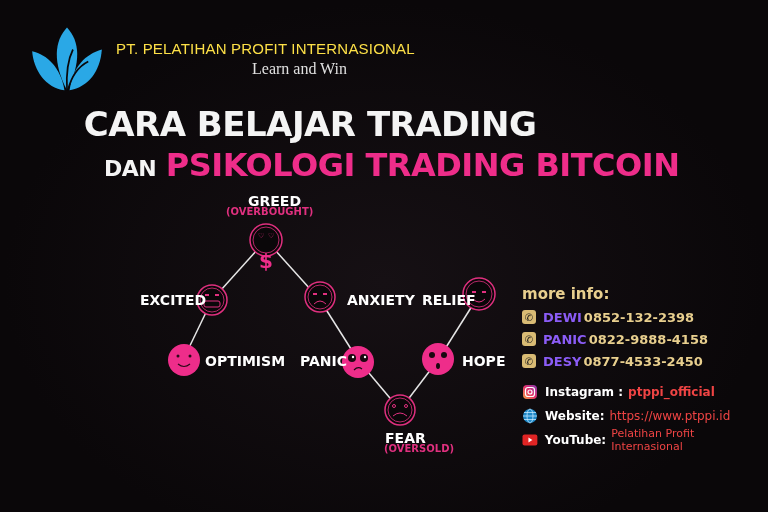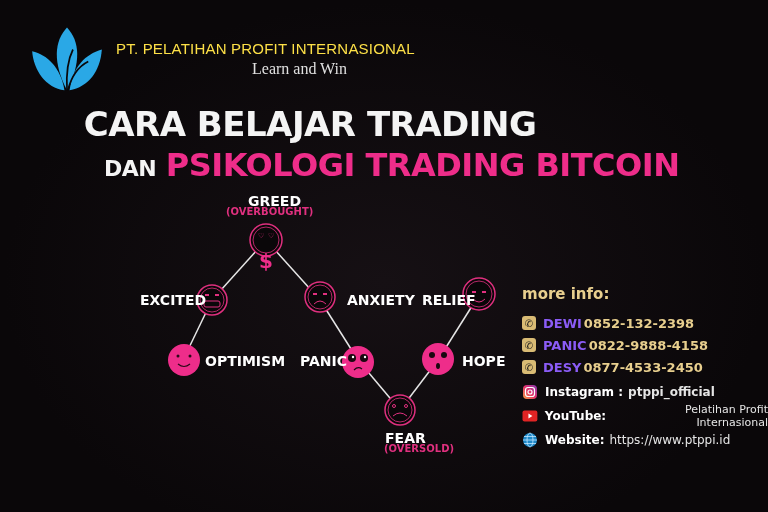--- a/index.html
+++ b/index.html
@@ -10,29 +10,29 @@
   .company { position:absolute; left:116px; top:40px; font-family:"Liberation Sans", sans-serif; font-size:15px; color:#fde047; letter-spacing:0.2px; }
   .tagline { position:absolute; left:252px; top:60px; font-family:"Liberation Serif", serif; font-size:16px; color:#e0e0e0; }
   .title1 { position:absolute; left:0; width:620px; text-align:center; top:104px; font-family:"DejaVu Sans", sans-serif; font-weight:bold; font-size:34px; color:#f4f4f4; letter-spacing:-0.5px; padding-left:-10px; }
   .title2 { position:absolute; left:104px; top:146px; white-space:nowrap; font-weight:bold; }
   .title2 .dan { font-size:22px; color:#f4f4f4; letter-spacing:-0.5px;text-align:right; }
   .title2 .pink { font-size:32px; color:#ee2d8a; letter-spacing:-0.5px; margin-left:4px; }
   .diagram { position:absolute; left:0; top:0; width:768px; height:512px; }
   .lbl { position:absolute; font-weight:bold; font-size:14px; color:#fff; white-space:nowrap; }
   .lbl.pink { color:#e0307f; font-size:10px; }
   .info { position:absolute; left:522px; top:285px; }
-  .more { font-weight:bold; font-size:15px; color:#e8cf8e; margin-bottom:9px; }
+  .more { font-weight:bold; font-size:15px; color:#e8cf8e; margin-bottom:3px; }
   .contact { display:flex; align-items:center; height:22px; font-weight:bold; font-size:13px; }
   .contact .ph { width:14px; height:14px; border-radius:3px; background:#d9bb74; margin-right:7px; display:flex; align-items:center; justify-content:center; font-size:10px; color:#1a1a1a; }
   .contact .name { color:#8b5cf6; margin-right:2px; }
   .contact .num { color:#e8cf8e; }
   .social { position:absolute; left:522px; top:380px; }
   .srow { display:flex; align-items:center; height:24px; font-size:12px; }
   .srow .lab { font-weight:bold; color:#fff; margin-right:5px; }
-  .srow .val { color:#e5e5e5;text-align:right; }
+  .srow .val { color:#ef4444; }
   .srow .val.bold { font-weight:bold; }
   .srow .val.small { font-size:11px; }
   .ic { width:16px; height:16px; margin-right:7px; display:inline-block; }
 </style>
 </head>
 <body>
 
 <div class="bg"></div>
 
 <svg class="logo" viewBox="0 0 90 80">
@@ -168,32 +168,32 @@
         </defs>
       <rect x="1" y="1" width="14" height="14" rx="4" fill="url(#ig)"></rect>
       <rect x="3.5" y="3.5" width="9" height="9" rx="2.5" fill="none" stroke="#fff" stroke-width="1.2"></rect>
       <circle cx="8" cy="8" r="2" fill="none" stroke="#fff" stroke-width="1.2"></circle>
     </svg>
     <span class="lab">Instagram :</span>
     <span class="val bold">ptppi_official</span>
   </div>
   <div class="srow">
     <svg class="ic" viewBox="0 0 16 16">
-      <rect x="0.5" y="2.5" width="15" height="11" rx="2" fill="#e02424"></rect>
-      <path d="M6.5 5.5 L10.5 8 L6.5 10.5Z" fill="#fff"></path>
-    </svg>
-    <span class="lab">YouTube:</span>
-    <span class="val small">Pelatihan Profit Internasional</span>
-  </div>
-  <div class="srow">
-    <svg class="ic" viewBox="0 0 16 16">
       <circle cx="8" cy="8" r="7" fill="#1e88c8"></circle>
       <g stroke="#bfe6ff" stroke-width="0.8" fill="none">
         <ellipse cx="8" cy="8" rx="3" ry="7"></ellipse>
           <line x1="1" y1="8" x2="15" y2="8"></line>
         <line x1="2" y1="4.5" x2="14" y2="4.5"></line>
           <line x1="2" y1="11.5" x2="14" y2="11.5"></line>
       </g>
     </svg>
     <span class="lab">Website:</span>
     <span class="val">https://www.ptppi.id</span>
   </div>
+  <div class="srow">
+    <svg class="ic" viewBox="0 0 16 16">
+      <rect x="0.5" y="2.5" width="15" height="11" rx="2" fill="#e02424"></rect>
+      <path d="M6.5 5.5 L10.5 8 L6.5 10.5Z" fill="#fff"></path>
+    </svg>
+    <span class="lab">YouTube:</span>
+    <span class="val small">Pelatihan Profit Internasional</span>
+  </div>
 </div>
 
 </body></html>

